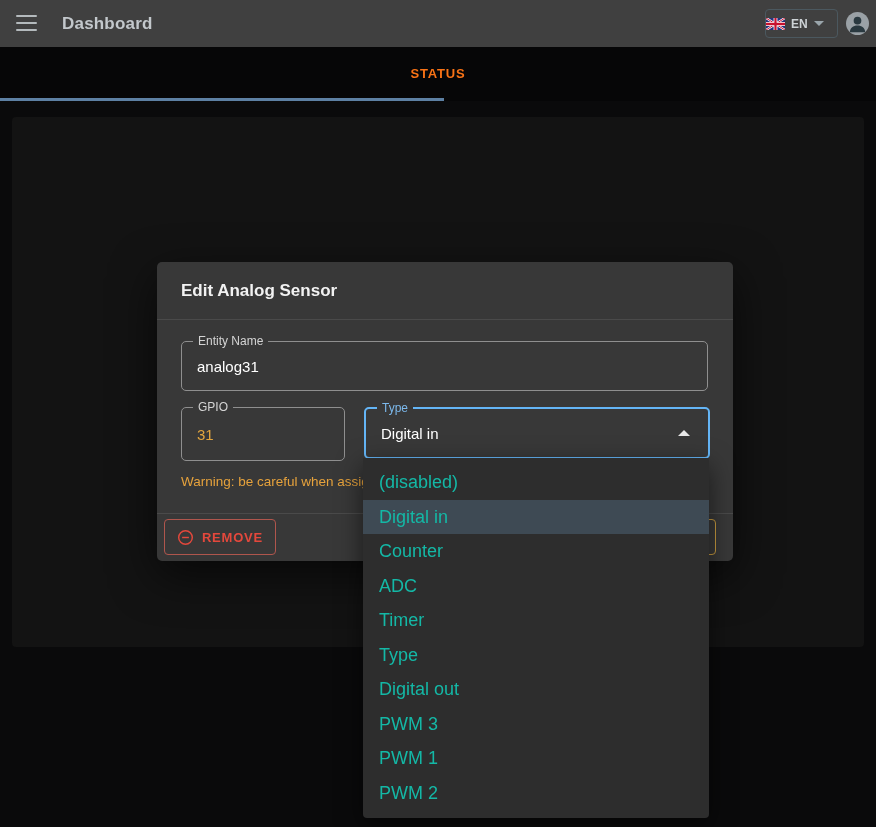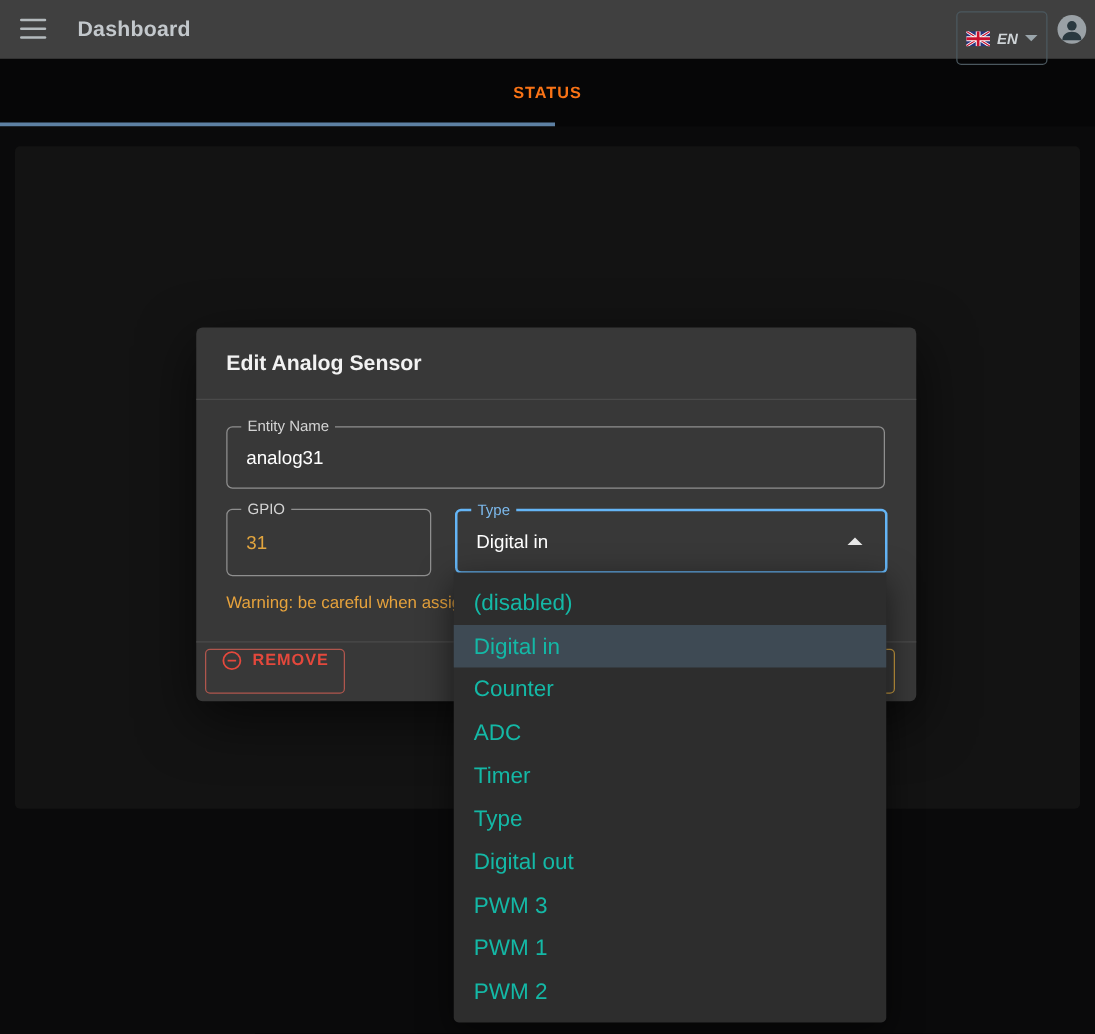--- a/index.html
+++ b/index.html
@@ -8,22 +8,22 @@
     position:relative; width:876px; height:827px; overflow:hidden;
     background:#0a0a0b;
     font-family:"Liberation Sans","DejaVu Sans",sans-serif;
     -webkit-font-smoothing:antialiased;
   }
   
   .appbar { position:absolute; left:0; top:0; width:876px; height:47px; background:#404040; z-index:3; }
   .hamburger { position:absolute; left:16px; top:15px; width:21px; height:16px; cursor:pointer; }
   .hamburger span { display:block; height:2px; background:#b4babd; margin-bottom:5px; border-radius:1px; }
   .app-title { position:absolute; left:62px; top:0; line-height:47px; font-size:17px; font-weight:bold; color:#c3c8cc; letter-spacing:.2px; }
-  .lang-btn { position:absolute; left:765px; top:9px; width:73px; height:43px; border:1px solid #4b585f; border-radius:4px;
-    display:flex; align-items:center; justify-content:center; gap:6px; cursor:pointer;font-style:italic; }
+  .lang-btn { position:absolute; left:765px; top:9px; width:73px; height:29px; border:1px solid #4b585f; border-radius:4px;
+    display:flex; align-items:center; justify-content:flex-start; gap:6px; cursor:pointer; }
   .lang-btn .flag { width:19px; height:12px; display:block; }
   .lang-btn .lang-label { font-size:12px; font-weight:bold; color:#ced3d6; }
   .caret-down { width:0; height:0; border-left:5px solid transparent; border-right:5px solid transparent; border-top:5px solid #9aa5ab; }
   .avatar { position:absolute; left:846px; top:12px; width:23px; height:23px; border-radius:50%; background:#9aa1a6; overflow:hidden; cursor:pointer; }
 
   
   .tabbar { position:absolute; left:0; top:47px; width:876px; height:54px; background:#060607; display:flex; z-index:2; }
   .tab { flex:1; text-align:center; line-height:54px; font-size:13px; font-weight:bold; letter-spacing:.8px; cursor:pointer; }
   .tab.active { color:#4d7089; }
   .tab.inactive { color:#f97316; }
@@ -80,21 +80,21 @@
   .modal-divider { position:absolute; left:0; width:576px; height:1px; background:#4a4a4a; }
   .fld { position:absolute; border:1px solid #8f8f8f; border-radius:5px; }
   .fld-label { position:absolute; top:-8px; left:11px; background:#383838; padding:0 5px; font-size:12px; color:#d4d4d4; white-space:nowrap; }
   .fld-value { position:absolute; left:15px; top:0; font-size:15px; color:#fff; display:flex; align-items:center; height:100%; }
   .fld.focused { border:2px solid #64b5f6; }
   .fld.focused .fld-label { color:#7cb9ec; }
   .caret-up { position:absolute; right:18px; top:50%; margin-top:-3px; width:0; height:0;
     border-left:6px solid transparent; border-right:6px solid transparent; border-bottom:6px solid #e8e8e8; }
   .warning-text { position:absolute; left:24px; top:212px; font-size:13.5px; color:#e6a23c; white-space:nowrap; }
   .remove-btn { position:absolute; left:7px; top:257px; width:112px; height:36px; border:1px solid #b0564d; border-radius:4px;
-    background:transparent; display:flex; align-items:flex-start; justify-content:center; gap:8px; cursor:pointer; }
+    background:transparent; display:flex; align-items:center; justify-content:center; gap:8px; cursor:pointer; }
   .remove-btn span { font-size:13px; font-weight:bold; letter-spacing:.8px; color:#e4483c; }
   .save-btn-hidden { position:absolute; left:463px; top:257px; width:96px; height:36px; border:1px solid #c79a3f; border-radius:4px; background:transparent; cursor:pointer; }
 
   
   .type-menu { position:absolute; left:363px; top:458px; width:346px; height:360px; background:#2d2d2d;
     border-radius:0 0 4px 4px; box-shadow:0 8px 26px rgba(0,0,0,.55); z-index:20; padding:7px 0; }
   .menu-item { height:34.5px; line-height:34.5px; padding-left:16px; font-size:18px; color:#14b8a6; cursor:pointer; }
   .menu-item.selected { background:#3e4a54; }
 </style>
 </head>

